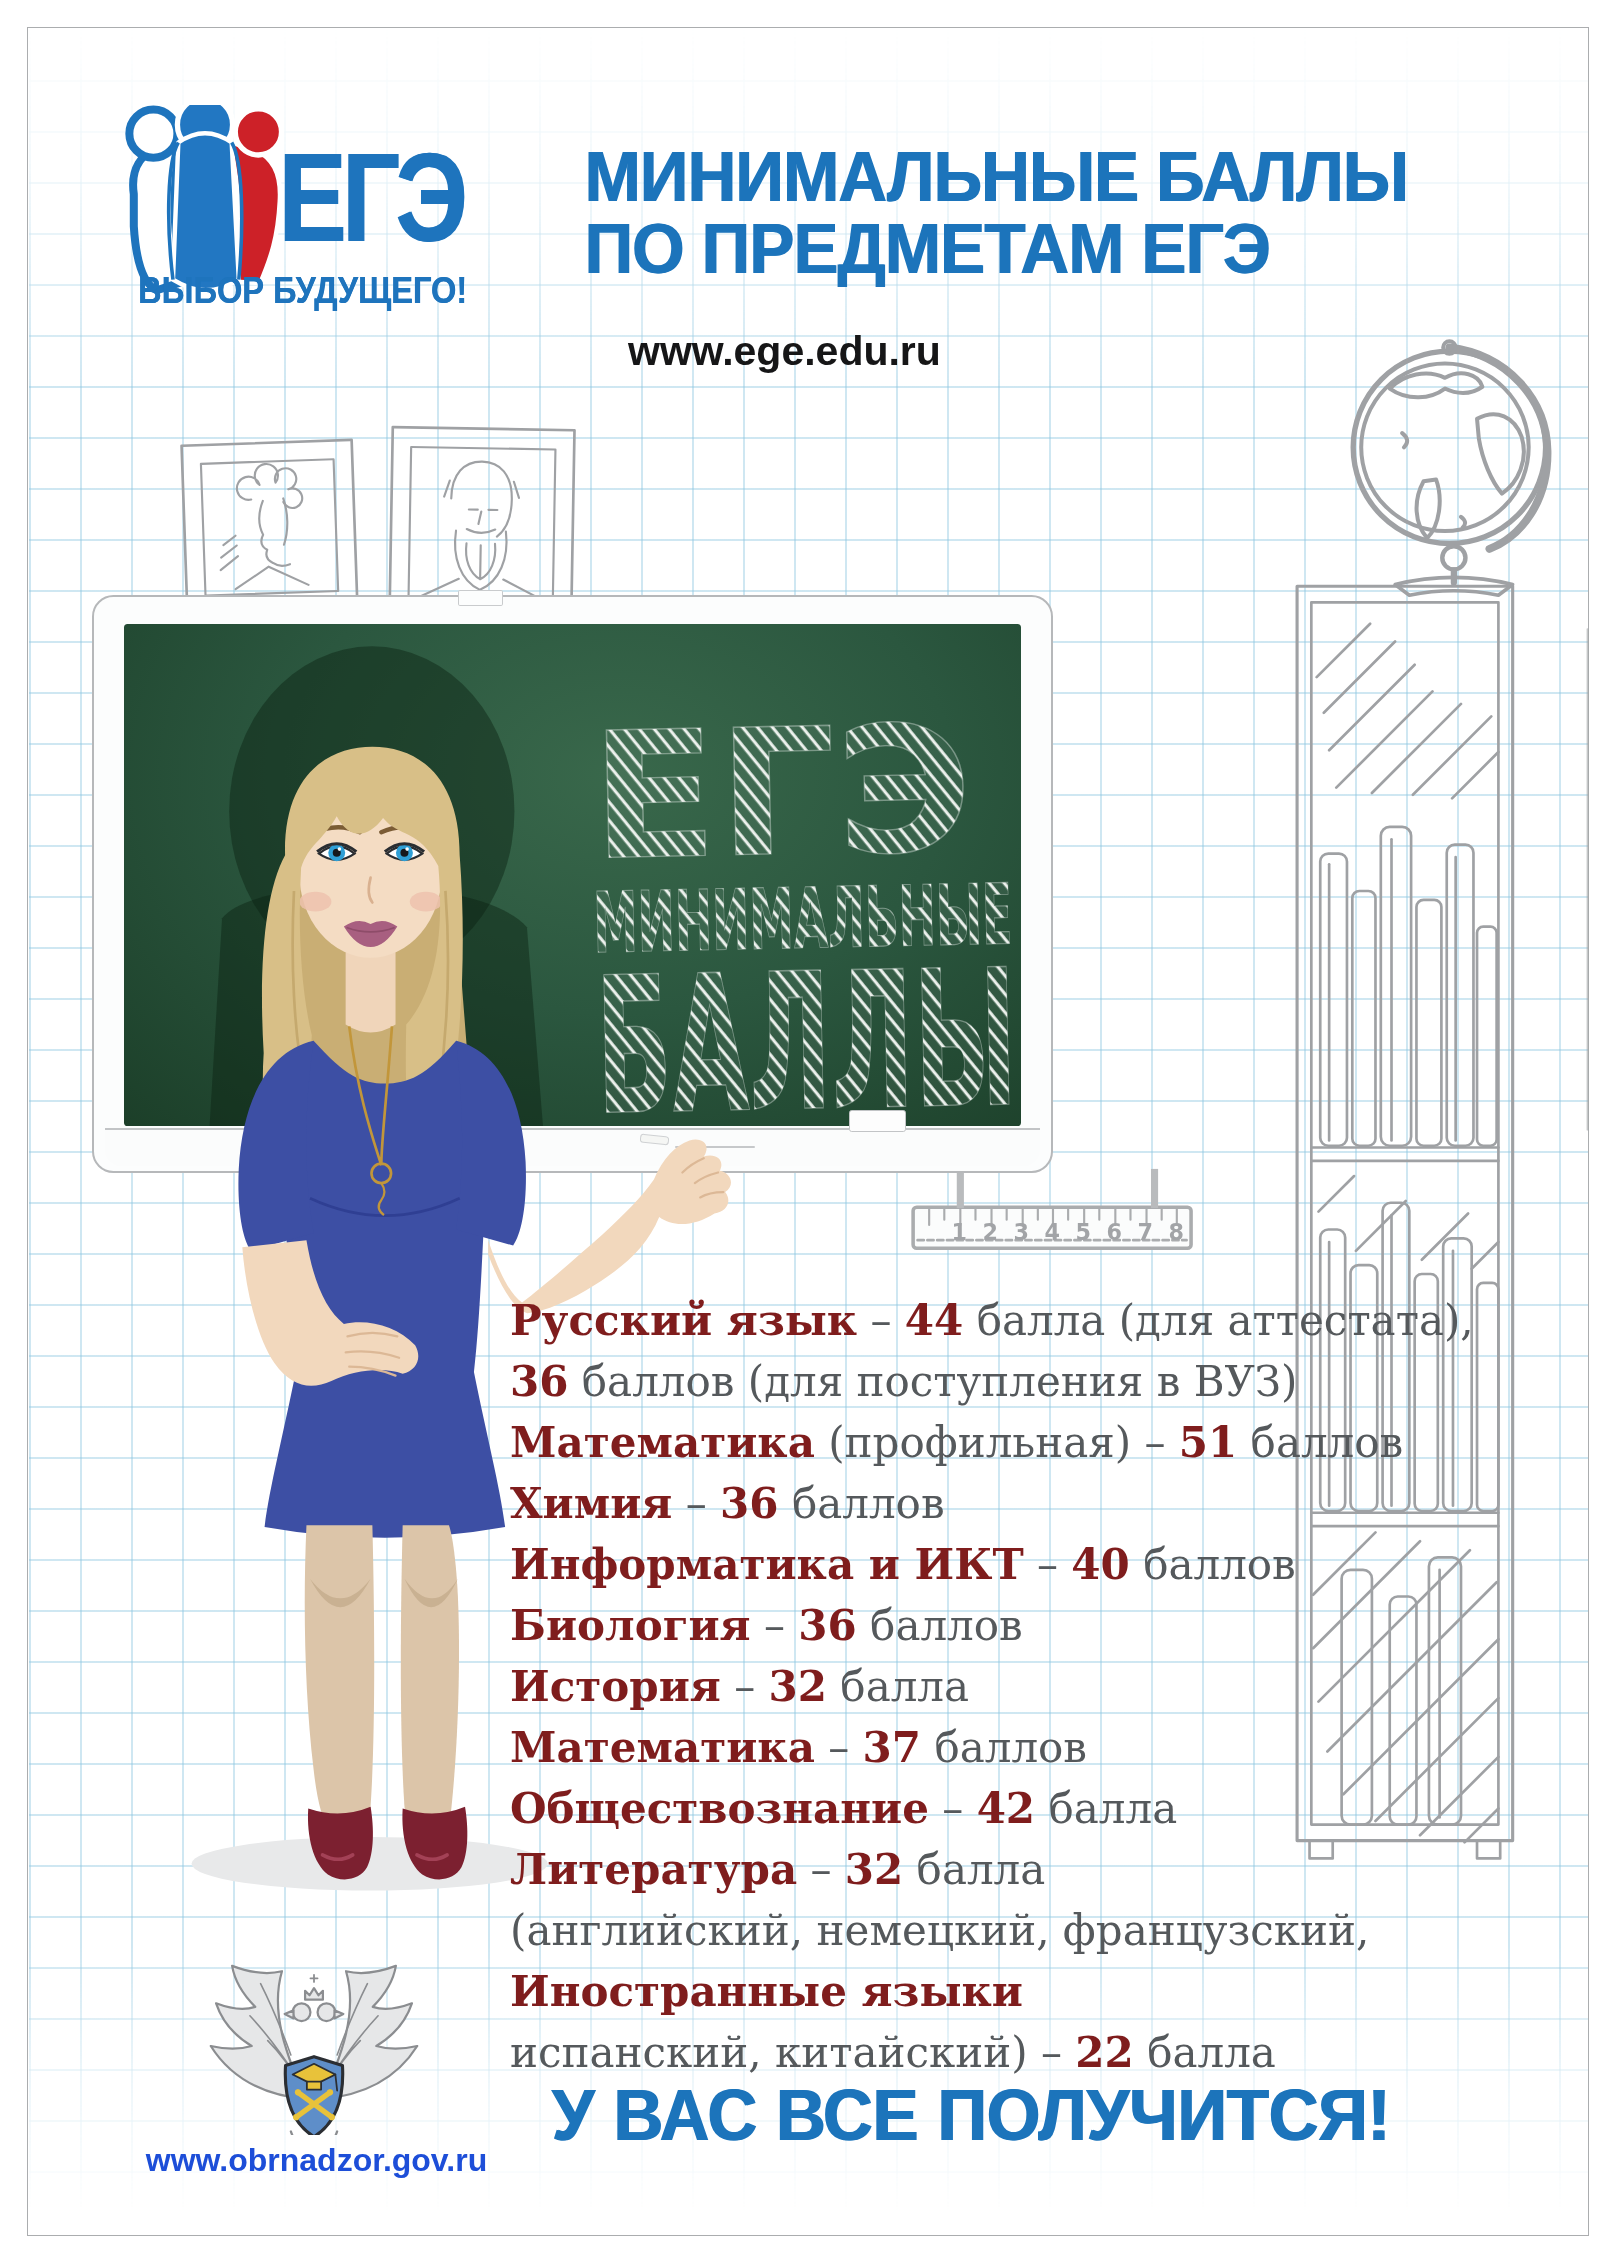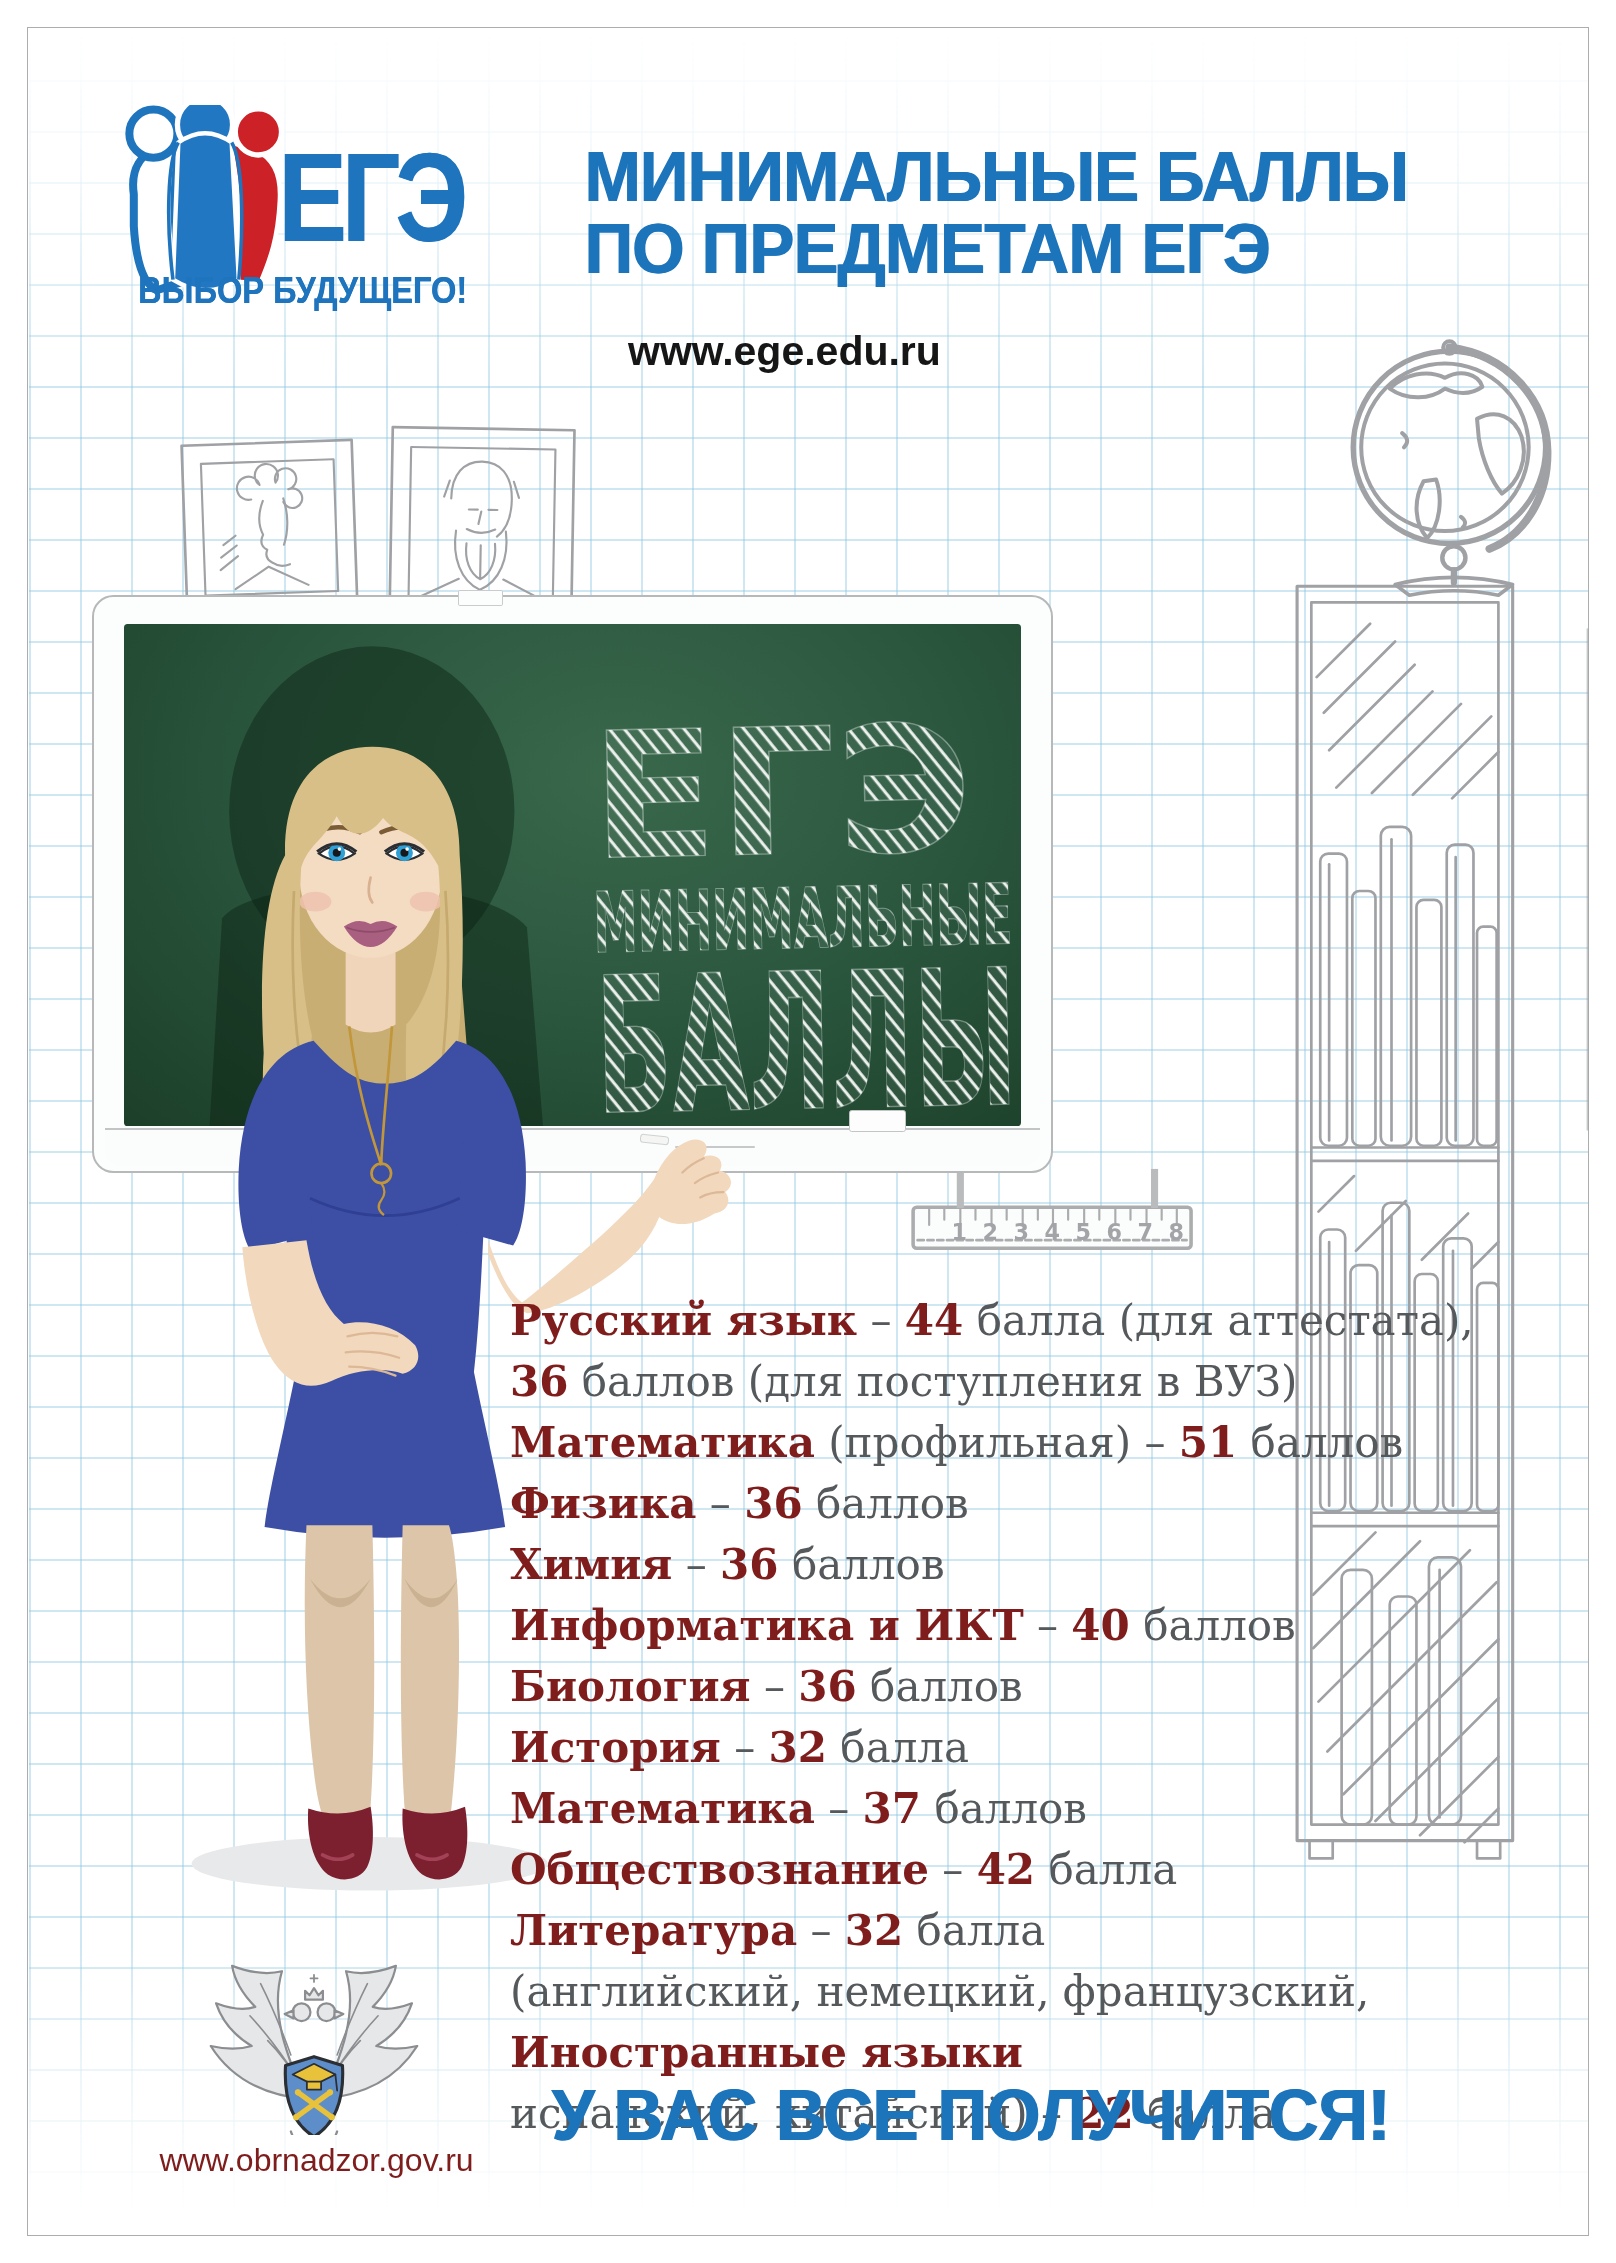--- a/index.html
+++ b/index.html
@@ -46,21 +46,21 @@
           border:0.9px solid #cfd1d3;border-radius:3.6px;transform:rotate(6deg);}
   .chalk-text{font-family:"DejaVu Sans",sans-serif;font-weight:bold;}
   
   .subject-list{left:510px;top:1290px;width:802px;font-family:"DejaVu Serif",serif;
                 font-size:42px;line-height:61px;}
   .subj-line{white-space:nowrap;}
   .seg-red{color:#7f1d1d;font-weight:bold;}
   .seg-gray{color:#55595c;}
   
   .obrnadzor-url{left:107px;top:2142px;width:419px;text-align:center;font-size:32px;
-                 font-weight:normal;color:#7f1d1d;}
+                 font-weight:bold;color:#1d4ed8;}
   .motto{left:551px;top:2073px;font-size:73px;font-weight:bold;color:#1c74bb;
          transform:scaleX(.94);transform-origin:left top;white-space:nowrap;
          text-shadow:1.8px 0 0 #1c74bb;letter-spacing:0px;}
   .ruler-num{font-family:"DejaVu Sans",sans-serif;font-size:25px;fill:#a2a4a7;font-weight:bold;}
   svg{display:block;}
 </style>
 </head>
 <body>
 
 <div class="poster">
@@ -312,21 +312,20 @@
   <div class="abs main-heading">
     <div>МИНИМАЛЬНЫЕ БАЛЛЫ</div>
     <div>ПО ПРЕДМЕТАМ ЕГЭ</div>
   </div>
   <div class="abs site-url">www.ege.edu.ru</div>
 
   <div class="abs subject-list">
       <div class="subj-line"><span class="seg-red">Русский язык</span><span class="seg-gray"> – </span><span class="seg-red">44</span><span class="seg-gray"> балла (для аттестата),</span></div>
       <div class="subj-line"><span class="seg-red">36</span><span class="seg-gray"> баллов (для поступления в ВУЗ)</span></div>
       <div class="subj-line"><span class="seg-red">Математика</span><span class="seg-gray"> (профильная) – </span><span class="seg-red">51</span><span class="seg-gray"> баллов</span></div>
-      <div class="subj-line"><span class="seg-red">Физика</span><span class="seg-gray"> – </span><span class="seg-red">36</span><span class="seg-gray"> баллов</span></div>
       <div class="subj-line"><span class="seg-red">Химия</span><span class="seg-gray"> – </span><span class="seg-red">36</span><span class="seg-gray"> баллов</span></div>
       <div class="subj-line"><span class="seg-red">Информатика и ИКТ</span><span class="seg-gray"> – </span><span class="seg-red">40</span><span class="seg-gray"> баллов</span></div>
       <div class="subj-line"><span class="seg-red">Биология</span><span class="seg-gray"> – </span><span class="seg-red">36</span><span class="seg-gray"> баллов</span></div>
       <div class="subj-line"><span class="seg-red">История</span><span class="seg-gray"> – </span><span class="seg-red">32</span><span class="seg-gray"> балла</span></div>
       <div class="subj-line"><span class="seg-red">Математика</span><span class="seg-gray"> – </span><span class="seg-red">37</span><span class="seg-gray"> баллов</span></div>
       <div class="subj-line"><span class="seg-red">Обществознание</span><span class="seg-gray"> – </span><span class="seg-red">42</span><span class="seg-gray"> балла</span></div>
       <div class="subj-line"><span class="seg-red">Литература</span><span class="seg-gray"> – </span><span class="seg-red">32</span><span class="seg-gray"> балла</span></div>
       <div class="subj-line"><span class="seg-gray">(английский, немецкий, французский,</span></div>
       <div class="subj-line"><span class="seg-red">Иностранные языки</span></div>
       <div class="subj-line"><span class="seg-gray">испанский, китайский) – </span><span class="seg-red">22</span><span class="seg-gray"> балла</span></div>

